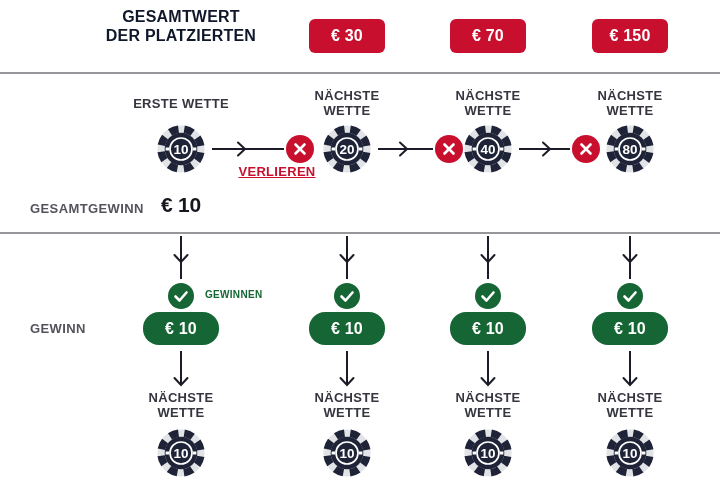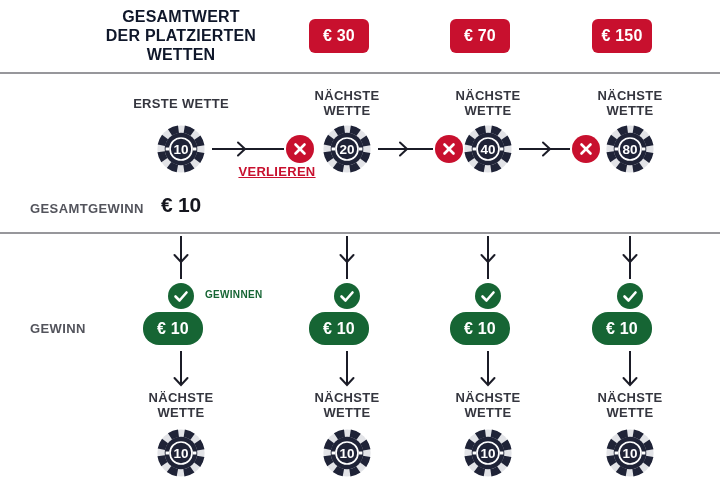--- a/index.html
+++ b/index.html
@@ -26,21 +26,21 @@
   .lose-label{
     position:absolute;left:212px;top:164px;width:130px;text-align:center;
     font-size:13px;font-weight:700;letter-spacing:.3px;color:#c8102e;text-decoration:underline;
   }
   .win-label{
     position:absolute;left:205px;top:289px;
     font-size:10px;font-weight:700;letter-spacing:.3px;color:#166534;
   }
   
   .badge{
-    position:absolute;width:60px;height:34px;border-radius:6px;
+    position:absolute;width:76px;height:34px;border-radius:6px;
     display:flex;align-items:center;justify-content:center;
     color:#fff;font-size:16px;font-weight:700;letter-spacing:.2px;
   }
   .badge-red{background:#c8102e;top:19px;}
   .badge-green{background:#166534;top:312px;height:33px;border-radius:16px;}
   
   .divider{position:absolute;left:0;width:720px;height:2px;background:#97979b;}
   
   .xmark{
     position:absolute;top:135px;width:28px;height:28px;border-radius:50%;
@@ -63,21 +63,20 @@
   .vx1{left:172px}.vx2{left:338px}.vx3{left:479px}.vx4{left:621px}   
 </style>
 </head>
 <body>
 
 <div id="stage">
 
   <div class="hdr">
     <div>GESAMTWERT</div>
     <div>DER PLATZIERTEN</div>
-    <div>WETTEN</div>
   </div>
 
   <div class="badge badge-red bx2">€ 30</div>
   <div class="badge badge-red bx3">€ 70</div>
   <div class="badge badge-red bx4">€ 150</div>
 
   <div class="divider" style="top:72px"></div>
 
   <div class="col-label lx1" style="top:96px">ERSTE WETTE</div>
   <div class="col-label lx2" style="top:88px">

